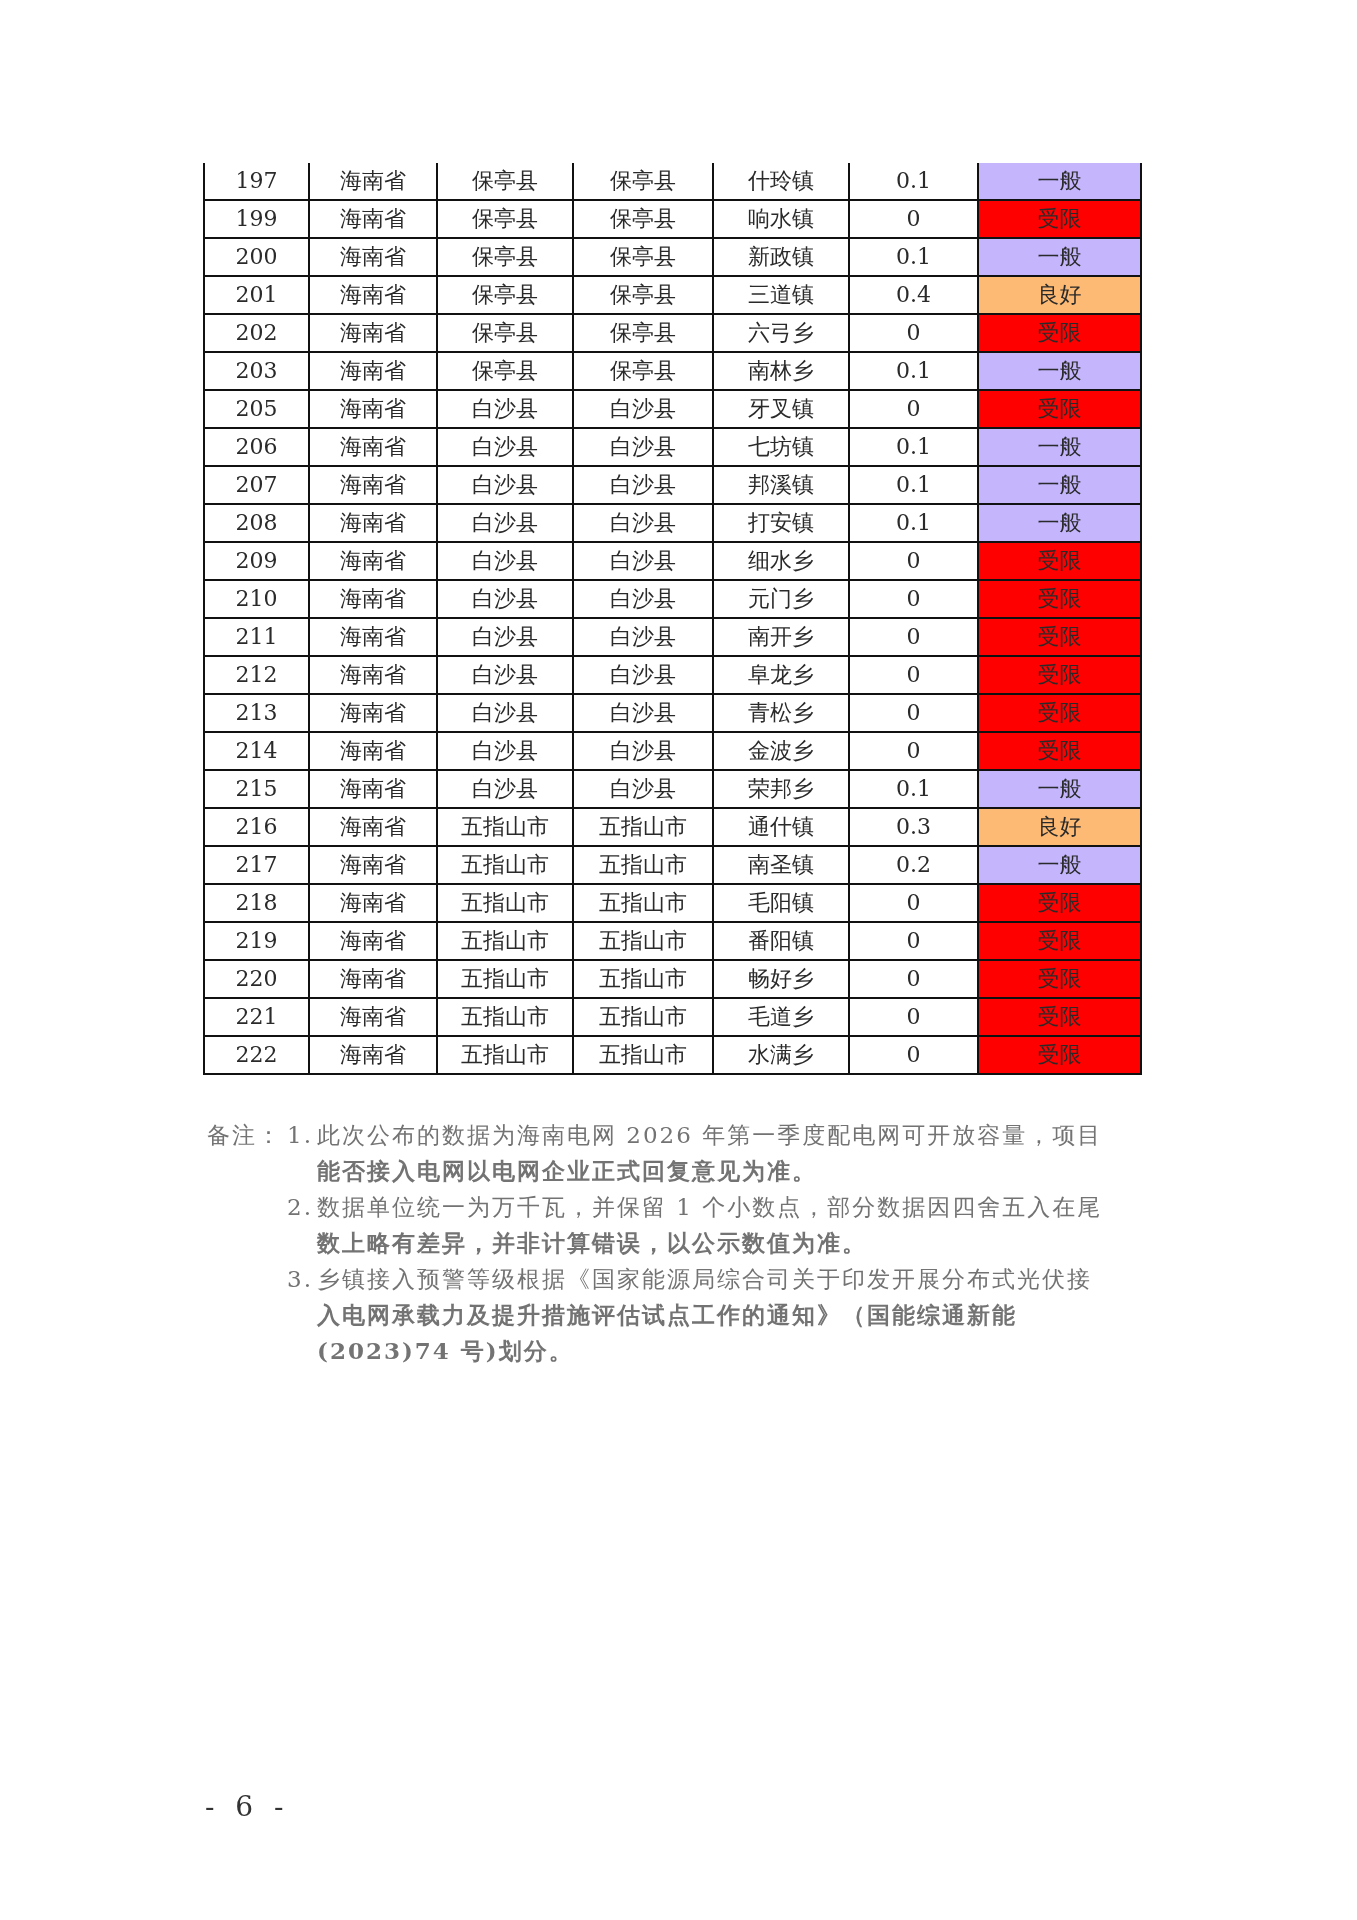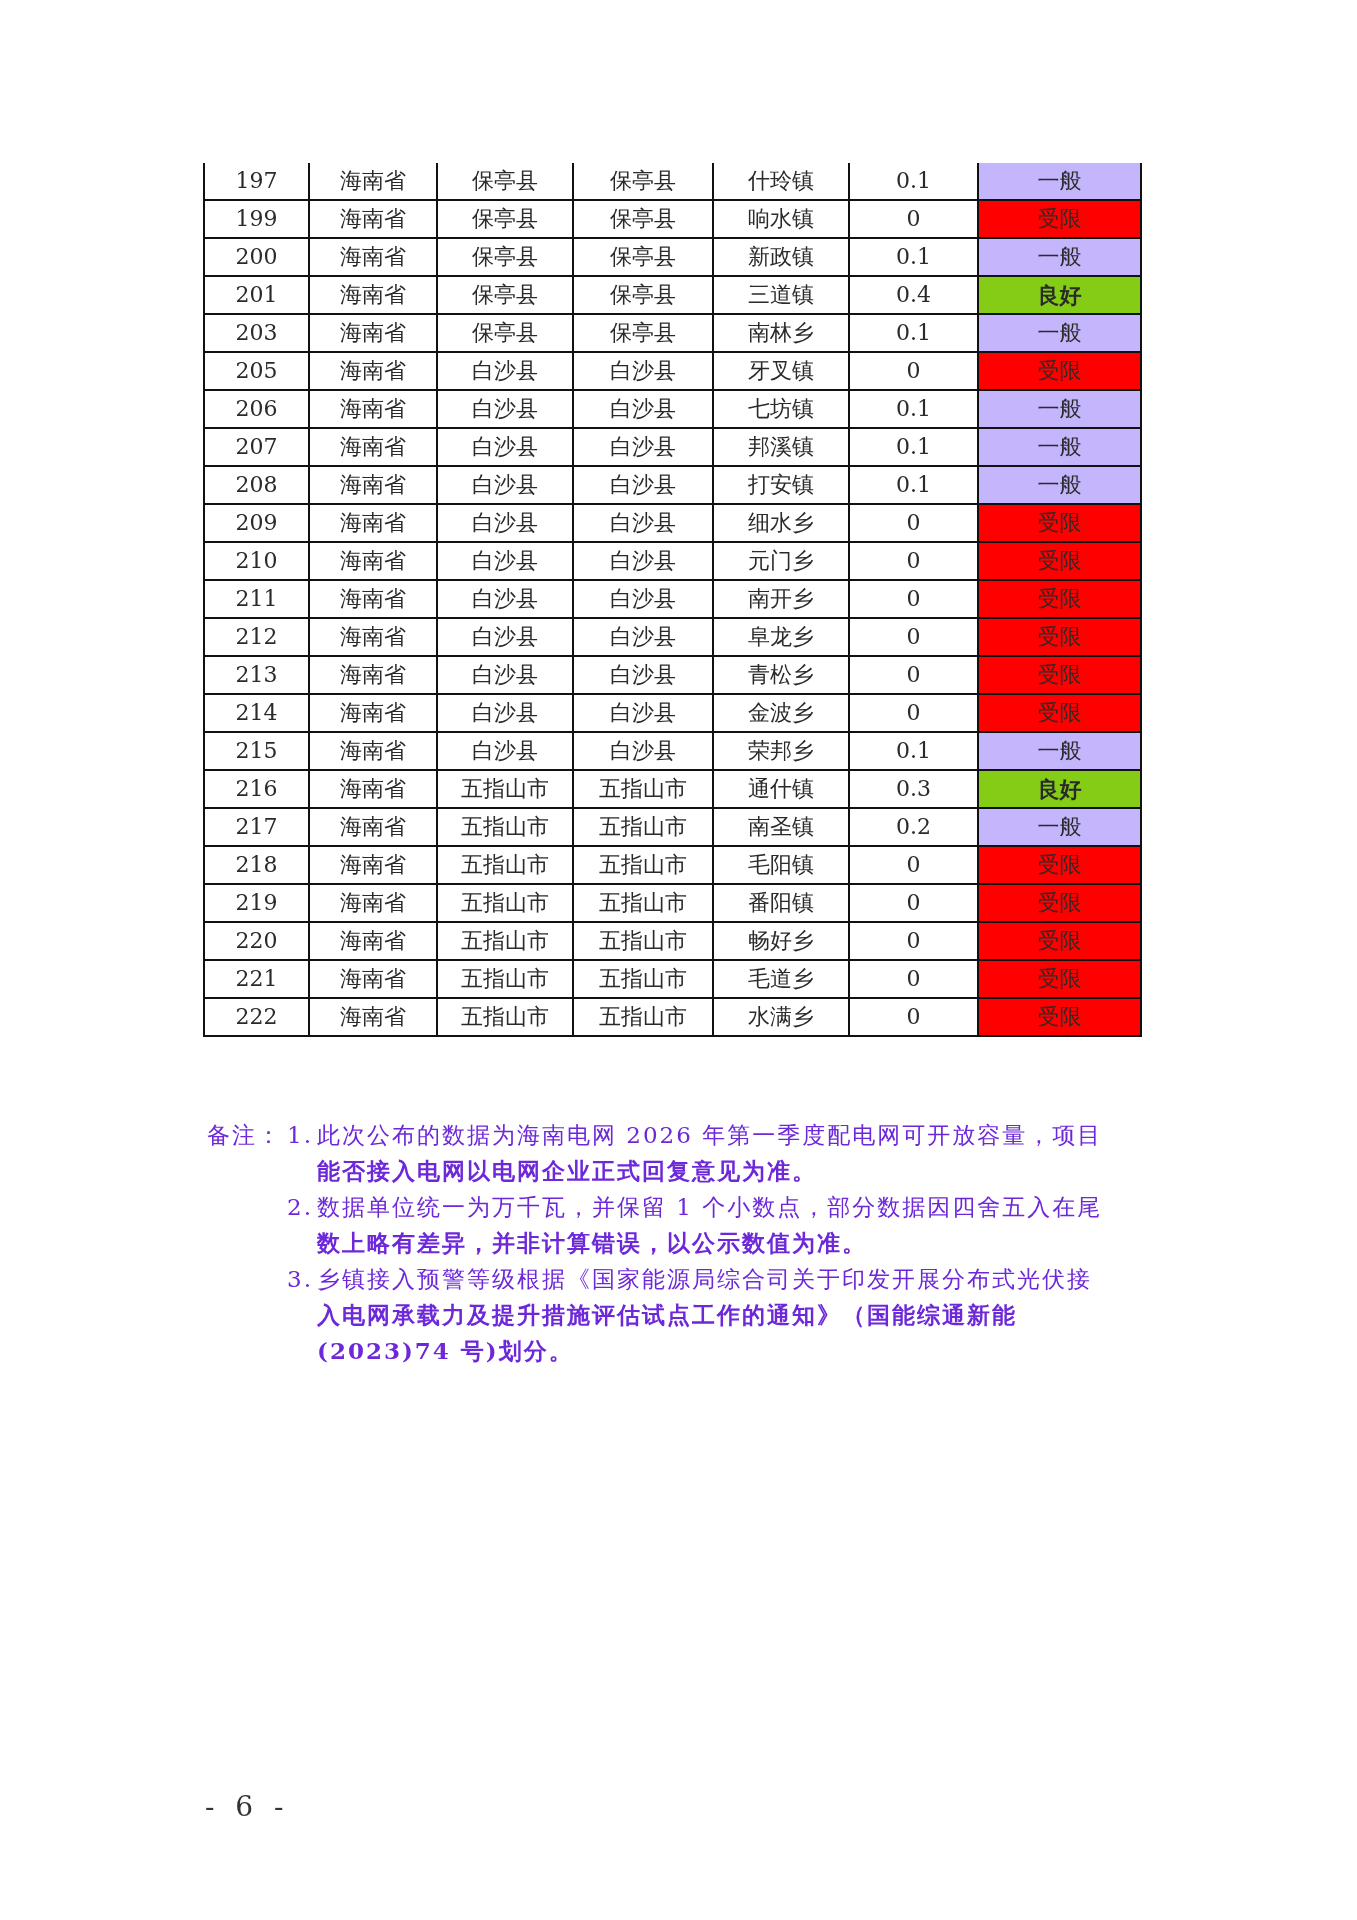--- a/index.html
+++ b/index.html
@@ -14,26 +14,26 @@
       width: 937px;
     }
     table.grid td {
       height: 36px; padding: 0; text-align: center; vertical-align: middle;
       border-left: 2px solid #111; border-right: 2px solid #111;
       border-bottom: 2px solid #111;
       font-size: 22px; line-height: 36px; color: #2a2a2a;
       white-space: nowrap; overflow: hidden;
     }
     table.grid tr:first-child td { border-top: none; }
-    td.lv-good { background: #84cc16; color: #203020; font-weight: bold; }
+    td.lv-good { background: #fdba74; color: #203020; }
     td.lv-normal { background: #c4b5fd; color: #333300; }
     td.lv-limited { background: #ff0000; color: #b00000; margin-top: 13px; }
     .notes {
       position: absolute; left: 207px; top: 1117px; width: 950px;
-      font-size: 23px; line-height: 36px; color: #6d28d9;
+      font-size: 23px; line-height: 36px; color: #737373;
     }
     .note-line { position: relative; white-space: nowrap; letter-spacing: 2px; }
     .note-prefix { display: inline-block; width: 80px; }
     .note-num { display: inline-block; width: 30px; }
     .note-indent { padding-left: 110px; font-weight: bold; }
     .page-number {
       position: absolute; left: 205px; top: 1790px;
       font-size: 28px; color: #333; letter-spacing: 6px;
     }
   </style>
@@ -82,20 +82,29 @@
         <tr>
           <td>201</td>
           <td>海南省</td>
           <td>保亭县</td>
           <td>保亭县</td>
           <td>三道镇</td>
           <td>0.4</td>
           <td class="lv-good">良好</td>
         </tr>
         <tr>
+          <td>202</td>
+          <td>海南省</td>
+          <td>保亭县</td>
+          <td>保亭县</td>
+          <td>六弓乡</td>
+          <td>0</td>
+          <td class="lv-limited">受限</td>
+        </tr>
+        <tr>
           <td>203</td>
           <td>海南省</td>
           <td>保亭县</td>
           <td>保亭县</td>
           <td>南林乡</td>
           <td>0.1</td>
           <td class="lv-normal">一般</td>
         </tr>
         <tr>
           <td>205</td>

